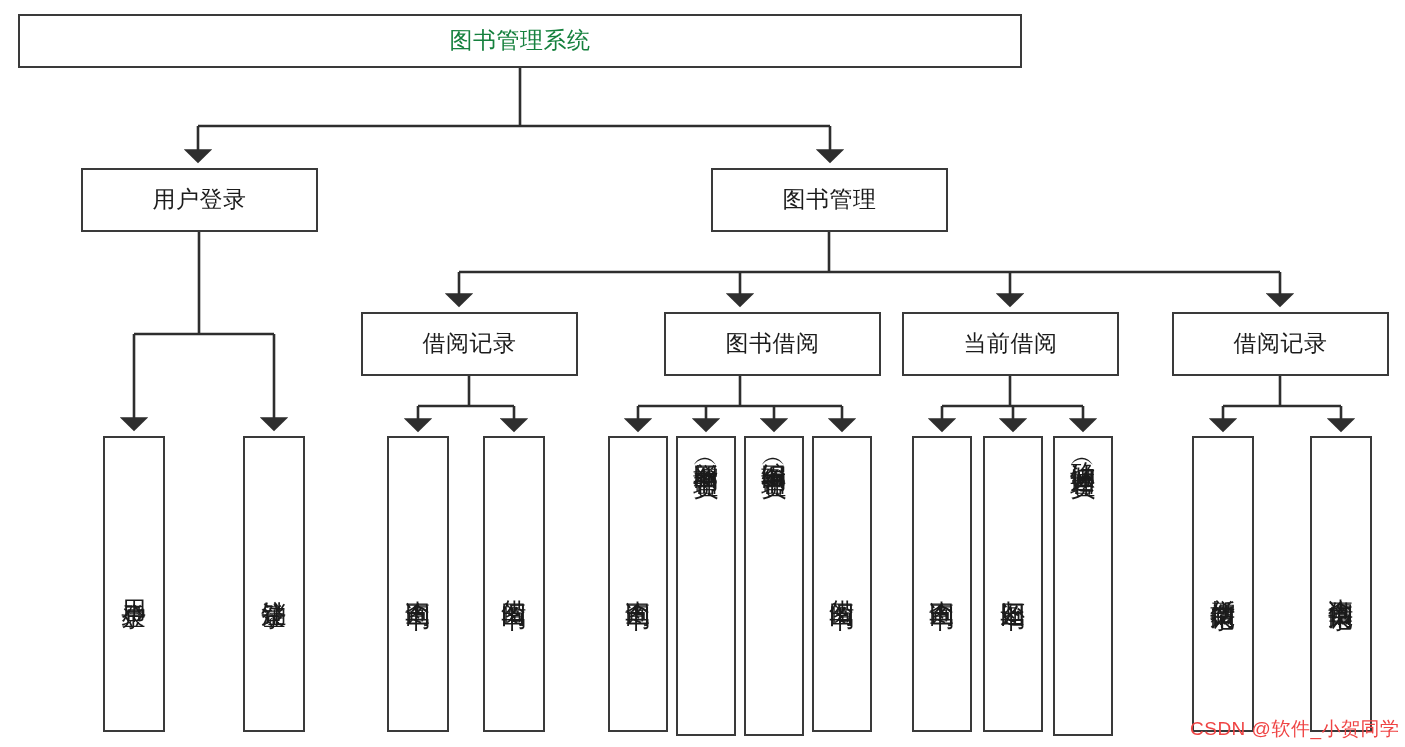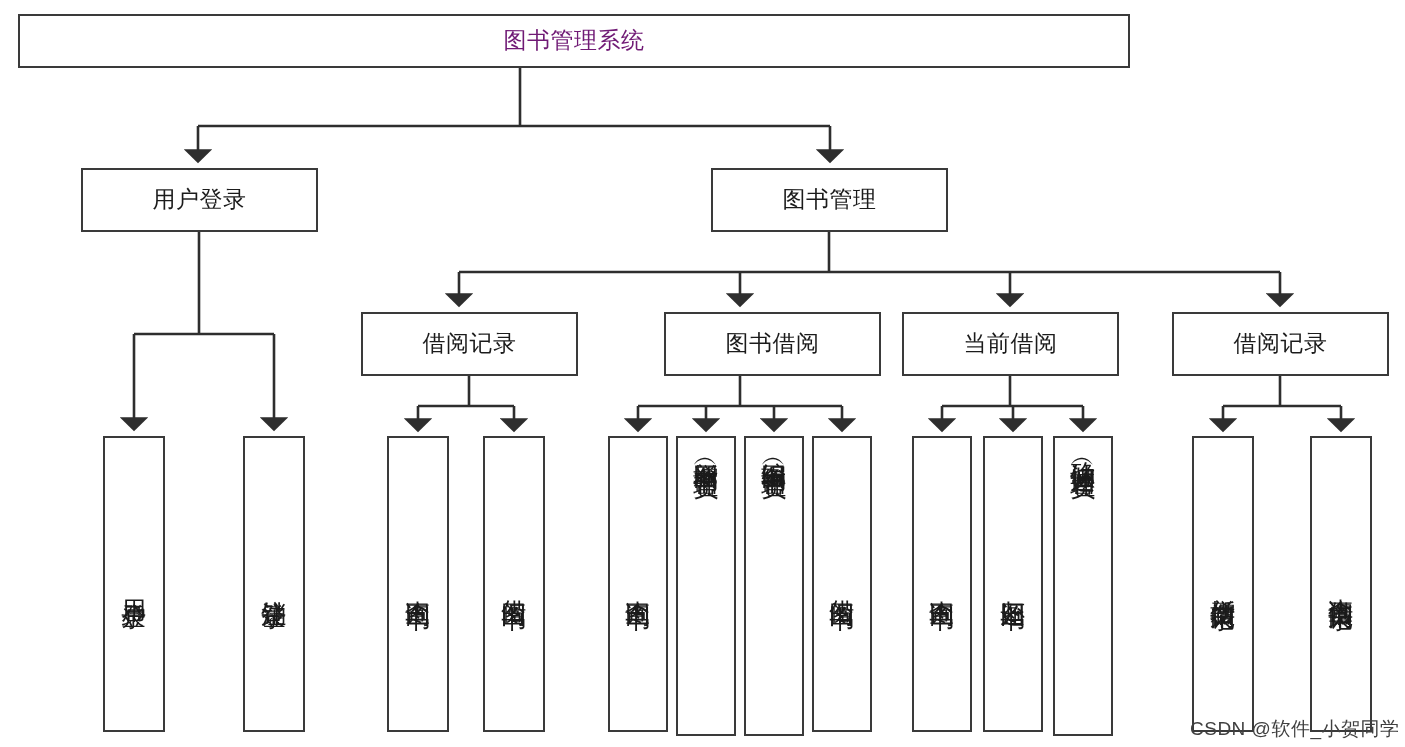--- a/index.html
+++ b/index.html
@@ -120,21 +120,21 @@
       <path d="M1013,406 L1013,424" marker-end="url(#arrow)"></path>
       <path d="M1083,406 L1083,424" marker-end="url(#arrow)"></path>
 
       <path d="M1280,376 L1280,406"></path>
       <path d="M1223,406 L1341,406"></path>
       <path d="M1223,406 L1223,424" marker-end="url(#arrow)"></path>
       <path d="M1341,406 L1341,424" marker-end="url(#arrow)"></path>
     </g>
   </svg>
 
-  <div class="node horizontal" style="left: 18px; top: 14px; width: 1112px; height: 54px; border-color: rgb(58, 58, 58); background: rgb(255, 255, 255); color: #701a75;">
+  <div class="node horizontal" style="left: 18px; top: 14px; width: 1004px; height: 54px; border-color: rgb(58, 58, 58); background: rgb(255, 255, 255); color: #15803d;">
     <span class="node-label">图书管理系统</span>
   </div>
 
   <div class="node horizontal" style="left: 81px; top: 168px; width: 237px; height: 64px; border-color: rgb(58, 58, 58); background: rgb(255, 255, 255); color: rgb(27, 27, 27);">
     <span class="node-label">用户登录</span>
   </div>
   <div class="node horizontal" style="left: 711px; top: 168px; width: 237px; height: 64px; border-color: rgb(58, 58, 58); background: rgb(255, 255, 255); color: rgb(27, 27, 27); align-items: center;">
     <span class="node-label">图书管理</span>
   </div>
 
@@ -184,17 +184,17 @@
   <div class="node vertical" style="left: 1053px; top: 436px; width: 60px; height: 300px; border-color: rgb(58, 58, 58); background: rgb(255, 255, 255); color: rgb(27, 27, 27);">
     <span class="node-label">确认归还（管理员）</span>
   </div>
   <div class="node vertical centered" style="left: 1192px; top: 436px; width: 62px; height: 296px; border-color: rgb(58, 58, 58); background: rgb(255, 255, 255); color: rgb(27, 27, 27);">
     <span class="node-label">新增借阅记录</span>
   </div>
   <div class="node vertical centered" style="left: 1310px; top: 436px; width: 62px; height: 296px; border-color: rgb(58, 58, 58); background: rgb(255, 255, 255); color: rgb(27, 27, 27);">
     <span class="node-label">查询借阅记录</span>
   </div>
 
-  <div class="watermark" style="left: 1190px; top: 716px; color: #404040;">
+  <div class="watermark" style="left: 1190px; top: 716px; color: #ef4444;">
     <span>CSDN @软件_小贺同学</span>
   </div>
 
 </div>
 
 </body></html>

